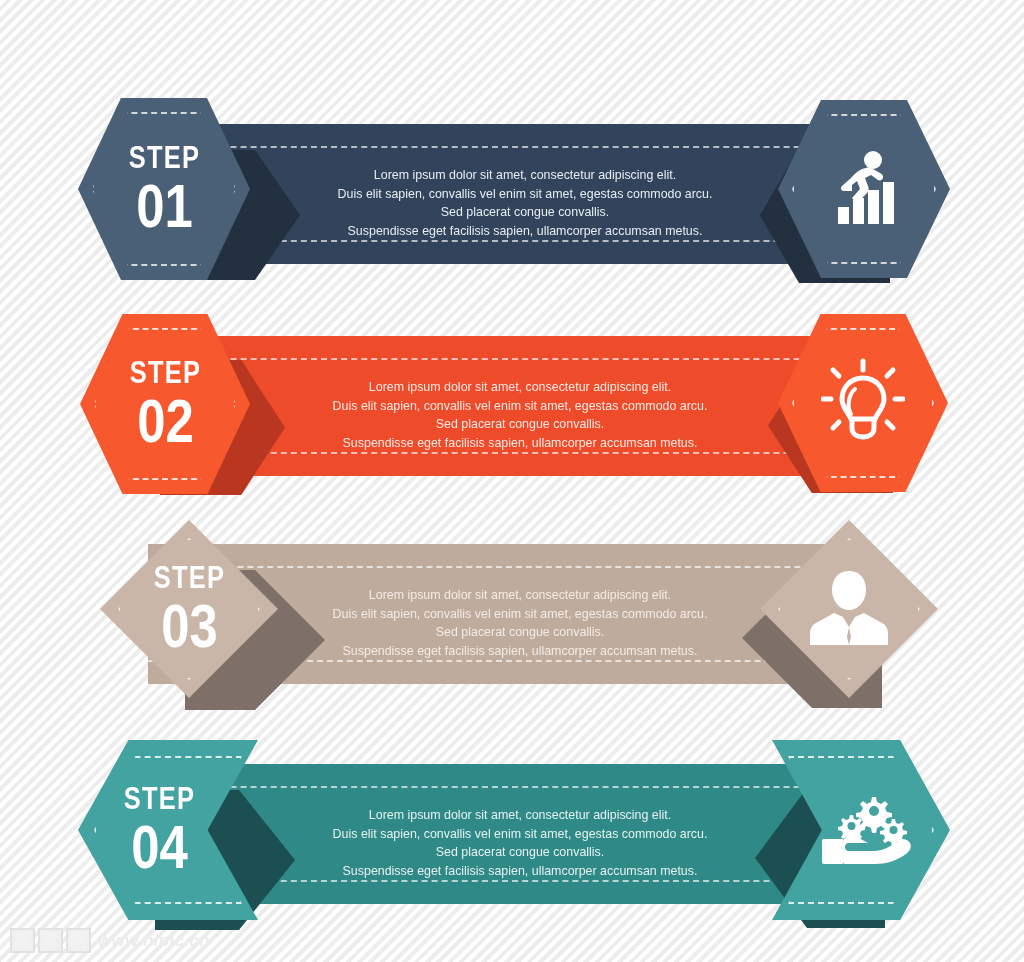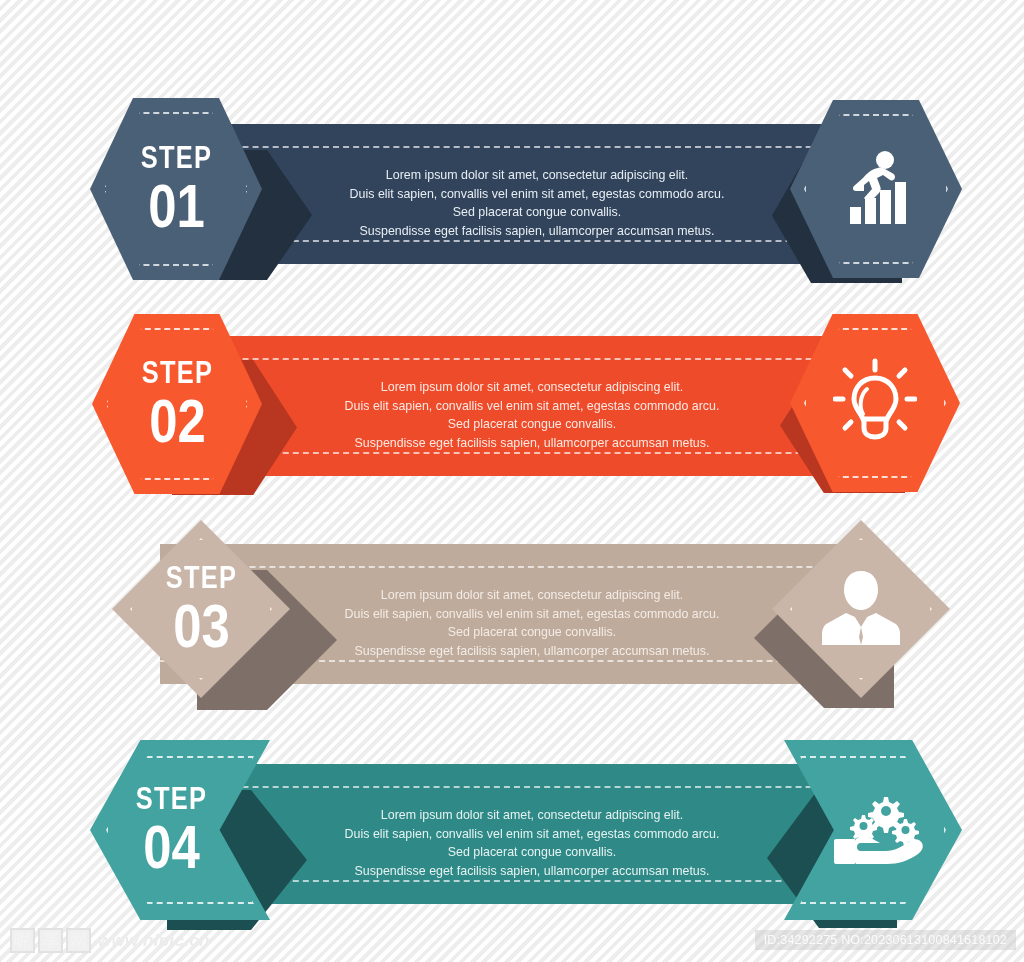--- a/index.html
+++ b/index.html
@@ -8,21 +8,21 @@
     font-family:"Liberation Sans", sans-serif;
     background-color:#ffffff;
     background-image:repeating-linear-gradient(
       -45deg,
       #ffffff 0px, #ffffff 4px,
       #ededed 4px, #ededed 8px);
   }
   .stage{position:absolute;inset:0;}
 
   
-  .row{position:absolute;left:12px;width:967px;height:215px;}
+  .row{position:absolute;left:0;width:967px;height:215px;}
   .row1{top:88px;}
   .row2{top:300px;}
   .row3{top:508px;}
   .row4{top:728px;}
 
   
   .band{
     position:absolute;
     top:36px;height:140px;
   }
@@ -321,16 +321,15 @@
 
   <div class="footer">
     <div class="logo">
       <span class="logo-cn">
         <span>昵</span>
         <span>享</span>
         <span>网</span>
       </span>
       <span class="logo-url">www.nipic.cn</span>
     </div>
-    <div class="idtag">ID:34292275 NO:20230613100841618102</div>
   </div>
 
 </div>
 
 </body></html>

